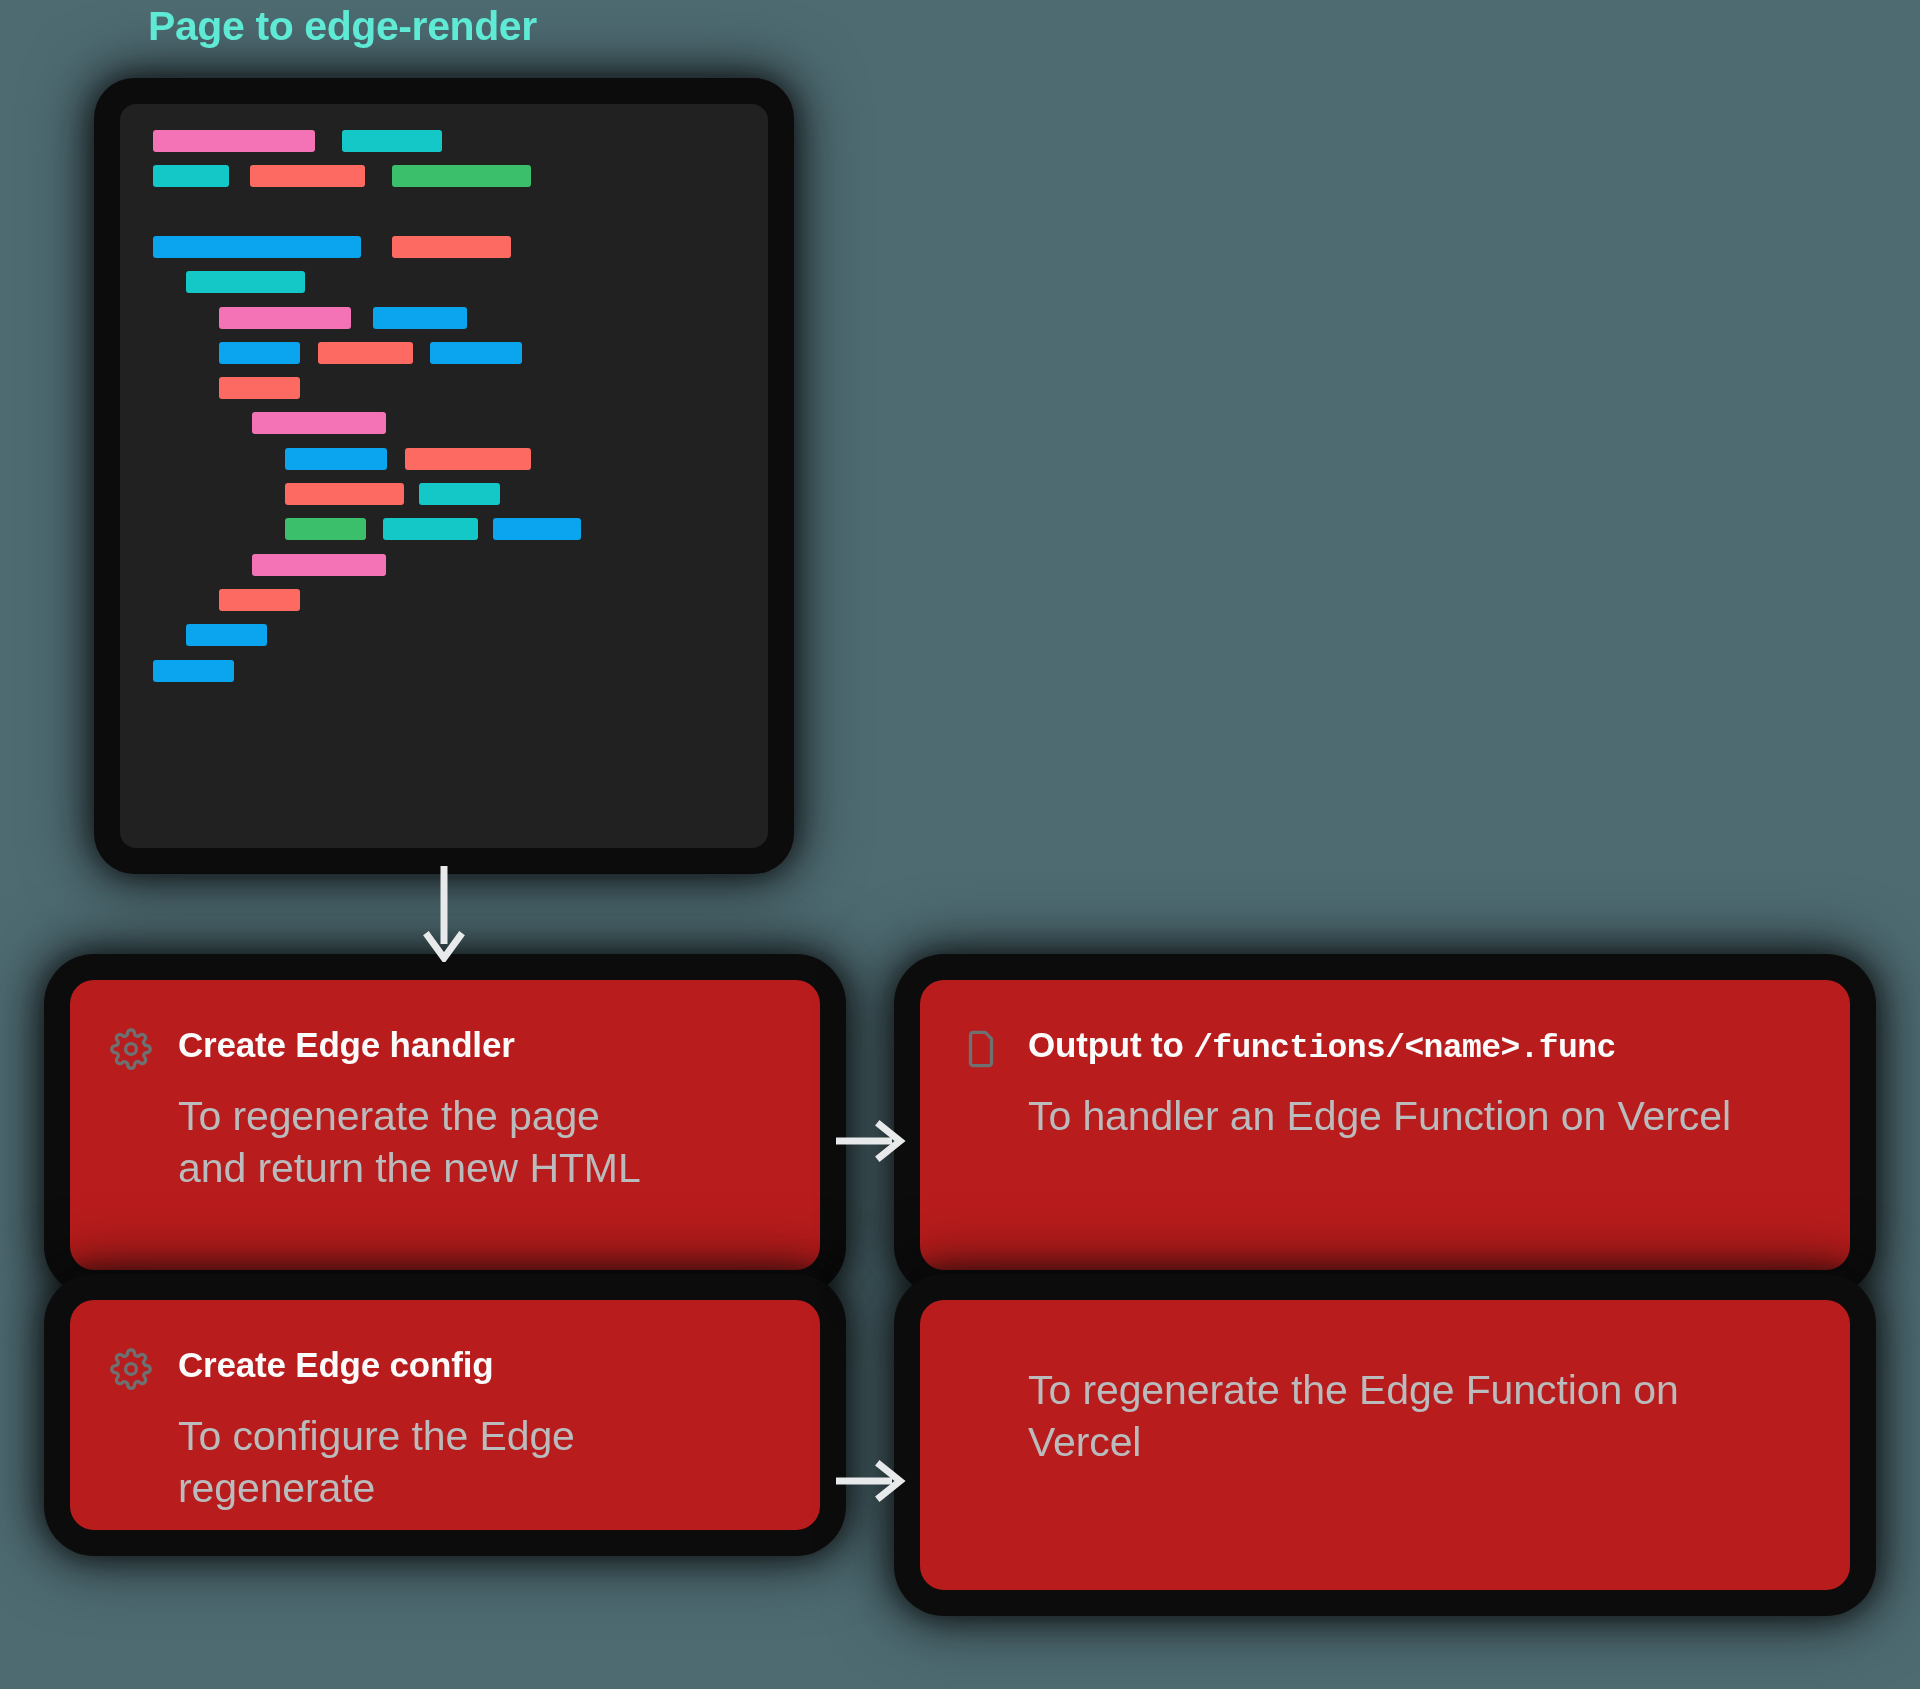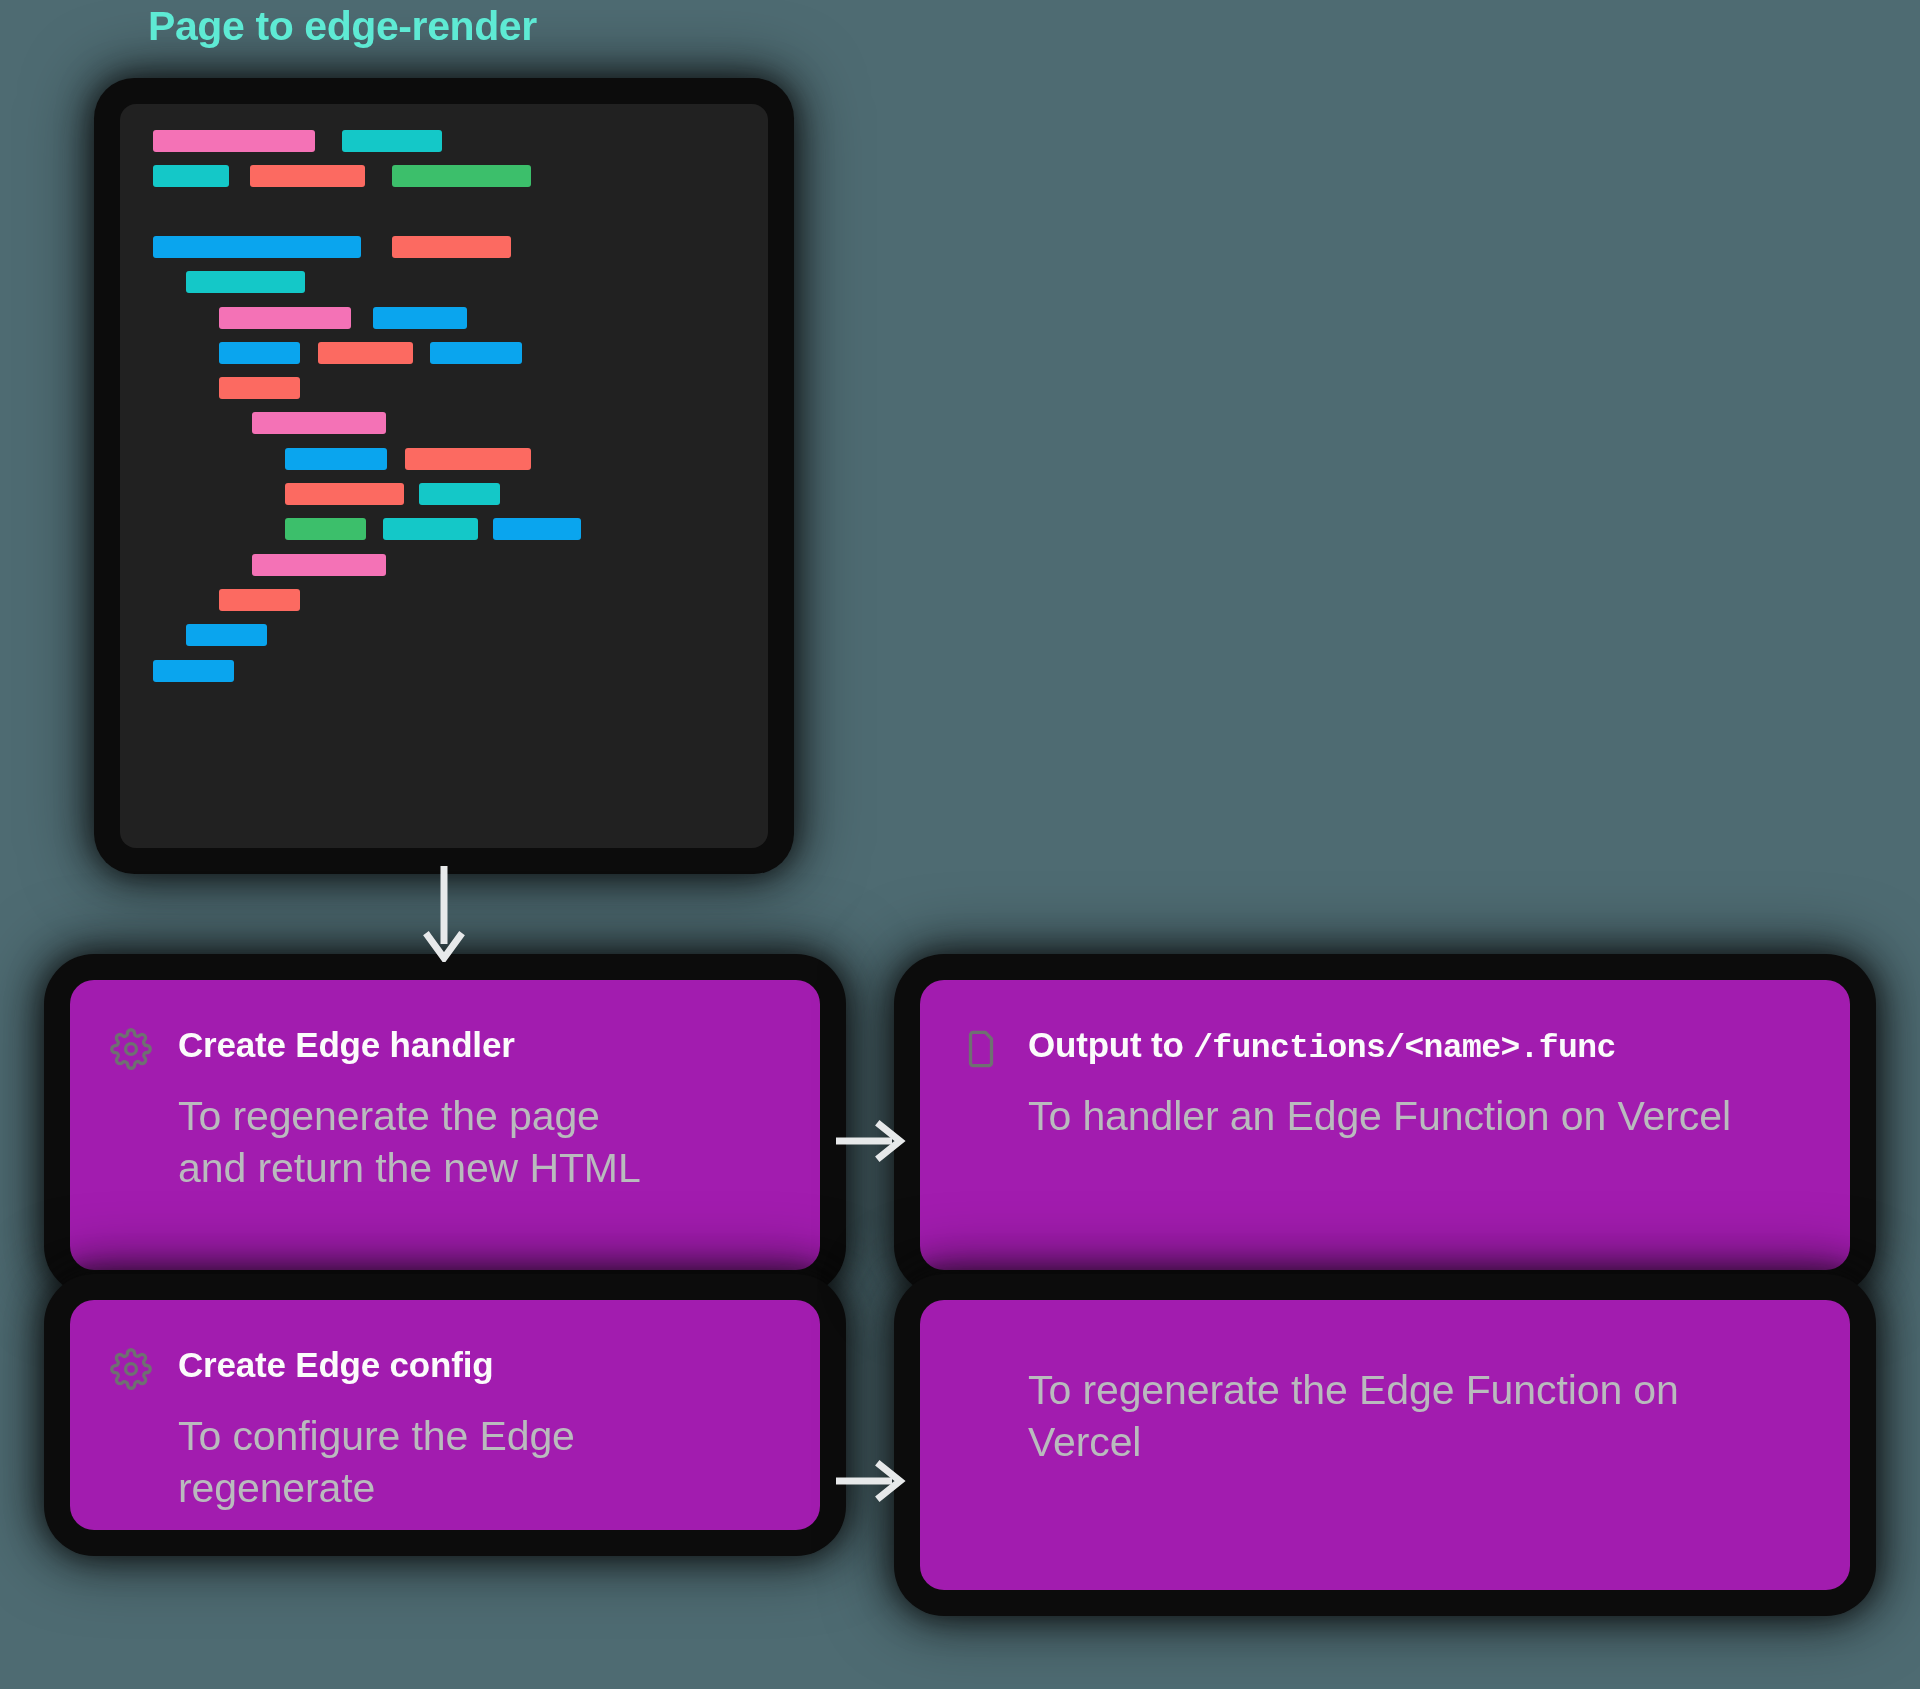--- a/index.html
+++ b/index.html
@@ -33,21 +33,21 @@
     letter-spacing: -0.4px;
     line-height: 1.2;
     white-space: nowrap;
     z-index: 6;
     margin-left: 20px;
   }
 
   
   .card {
     position: absolute;
-    background: #a21caf;
+    background: #b91c1c;
     border-radius: 26px;
     box-shadow:
       0 0 0 26px #0c0c0c,
       0 0 34px 26px rgba(8,8,8,0.92),
       0 0 66px 30px rgba(10,10,10,0.55);
     z-index: 3;
   }
 
   
   .code-panel {

